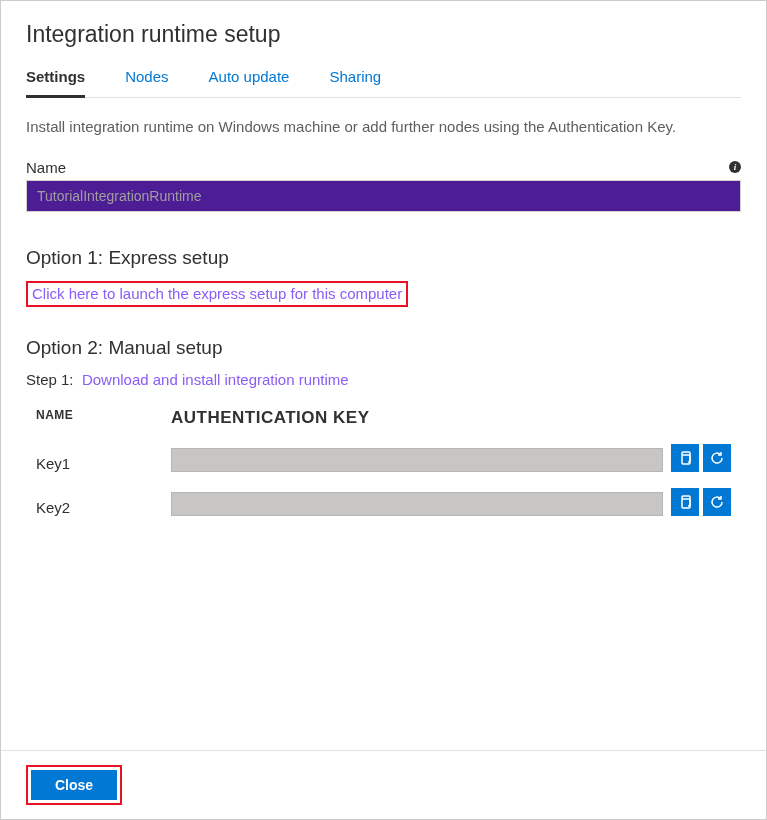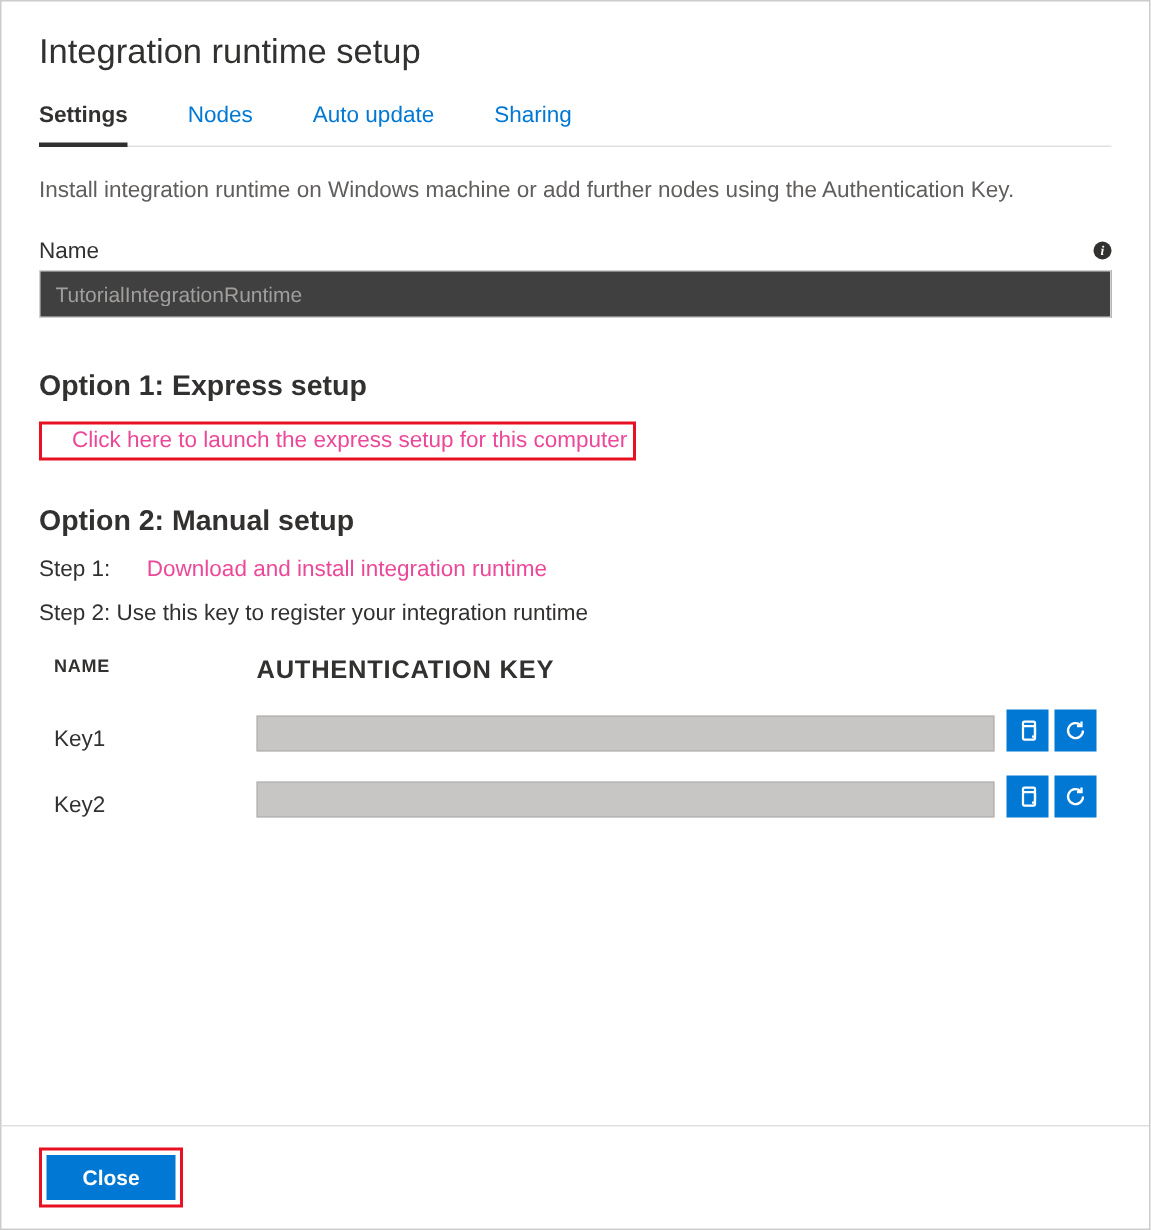--- a/index.html
+++ b/index.html
@@ -70,35 +70,34 @@
       font-weight: bold;
       font-style: italic;
       font-family: serif;
     }
     .name-input {
       width: 100%;
       padding: 7px 10px;
       border: 1px solid #d2d0ce;
       font-size: 14px;
       color: #a19f9d;
-      background: #404040;
+      background: #4c1d95;
       margin-bottom: 35px;
     }
     .option-heading {
       font-size: 19px;
-      font-weight: 700;
+      font-weight: 400;
       color: #323130;
       margin-bottom: 12px;
     }
     .link {
-      color: #ec4899;
+      color: #8b5cf6;
       text-decoration: none;
       font-size: 15px;
       cursor: pointer;
-      margin-left: 16px;
     }
     .highlight-box {
       border: 2.5px solid #e81123;
       display: inline-block;
       padding: 2px 4px;
       margin-bottom: 30px;
     }
     .step-line {
       font-size: 15px;
       color: #323130;
@@ -212,21 +211,20 @@
   <h2 class="option-heading">Option 1: Express setup</h2>
   <div class="highlight-box">
     <a class="link">Click here to launch the express setup for this computer</a>
   </div>
 
   <h2 class="option-heading">Option 2: Manual setup</h2>
   <div class="step-line">
     <span class="step-label">Step 1:</span>&nbsp;
     <a class="link">Download and install integration runtime</a>
   </div>
-  <div class="step-line">Step 2: Use this key to register your integration runtime</div>
 
   <div class="keys-table">
     <div class="keys-header">
       <div class="keys-header-name">NAME</div>
       <div class="keys-header-auth">AUTHENTICATION KEY</div>
     </div>
 
     <div class="key-row">
       <div class="key-name">Key1</div>
       <div class="key-value"></div>

